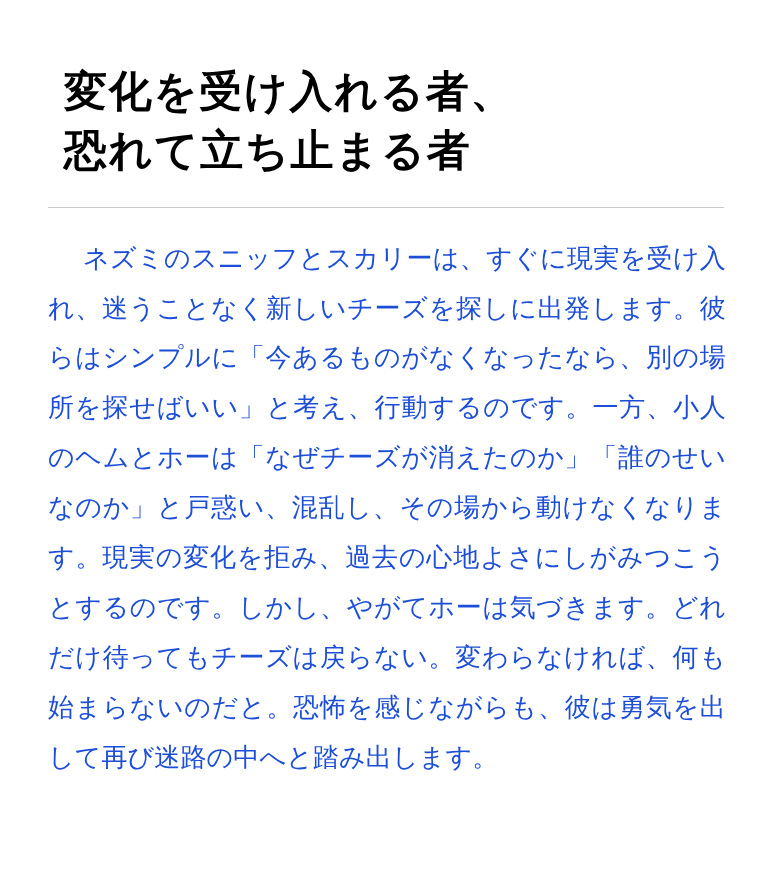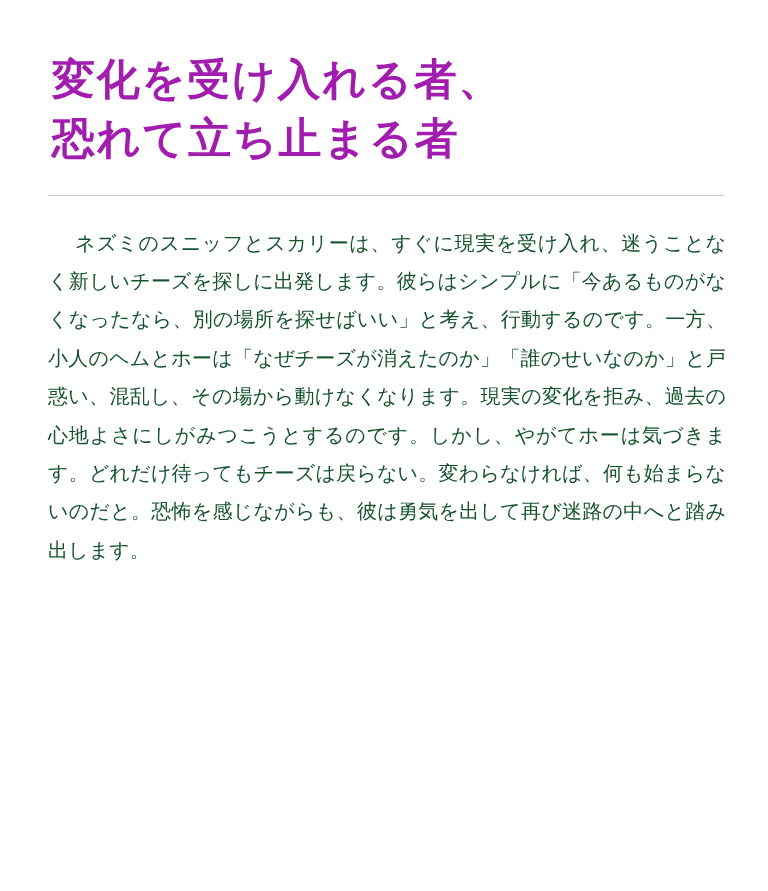--- a/index.html
+++ b/index.html
@@ -20,39 +20,39 @@
     height: 891px;
     padding: 46px 44px 0 46px;
     background: #ffffff;
   }
   .title {
     font-family: "DejaVu Serif", "Liberation Serif", serif;
     font-weight: 700;
     font-size: 43px;
     line-height: 1.38;
     letter-spacing: 0.04em;
-    color: #a21caf;
-    margin: 4px;
+    color: #000000;
+    margin: 16px;
     padding: 0 0 0 2px;
     white-space: pre-line;
   }
   .divider {
     height: 1px;
     background: #c9c9c9;
     margin: 26px 0 0 2px;
     width: 676px;
   }
   .body-text {
     margin: 28px 0 0 0;
     padding: 0 0 0 2px;
-    font-family: Liberation Serif, serif;
-    font-size: 20px;
+    font-family: Liberation Mono, monospace;
+    font-size: 26px;
     line-height: 1.92;
     letter-spacing: 0.005em;
-    color: #14532d;
+    color: #1d4ed8;
     text-indent: 1.35em;
     text-align: justify;
     text-justify: inter-character;
     width: 678px;
     word-break: break-all;
   }
 </style>
 </head>
 <body>
 

